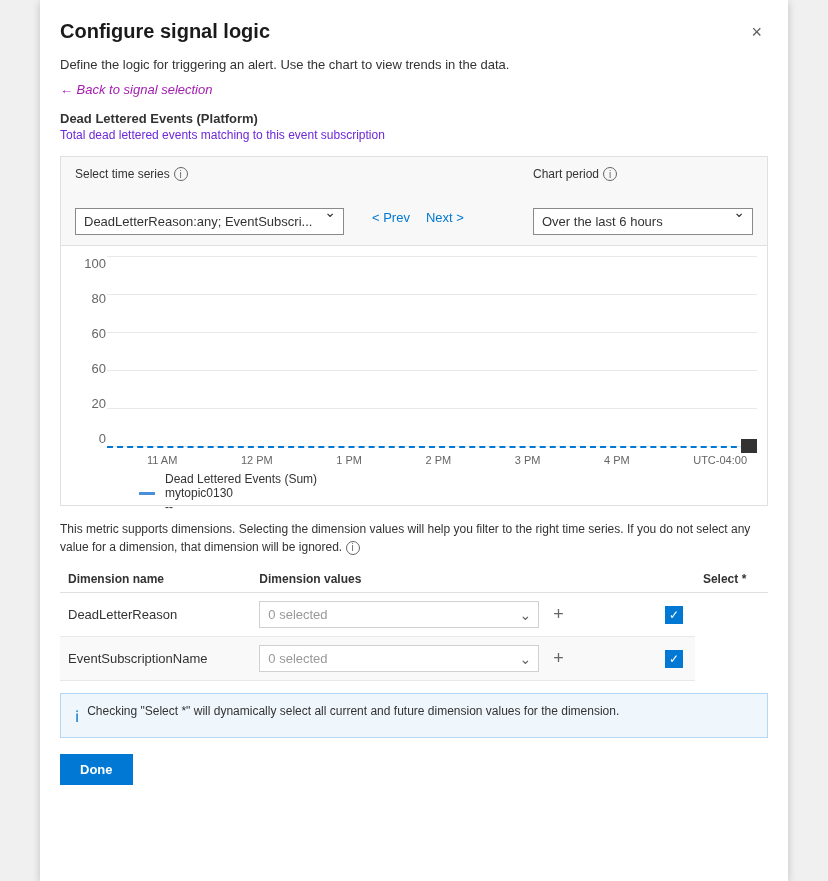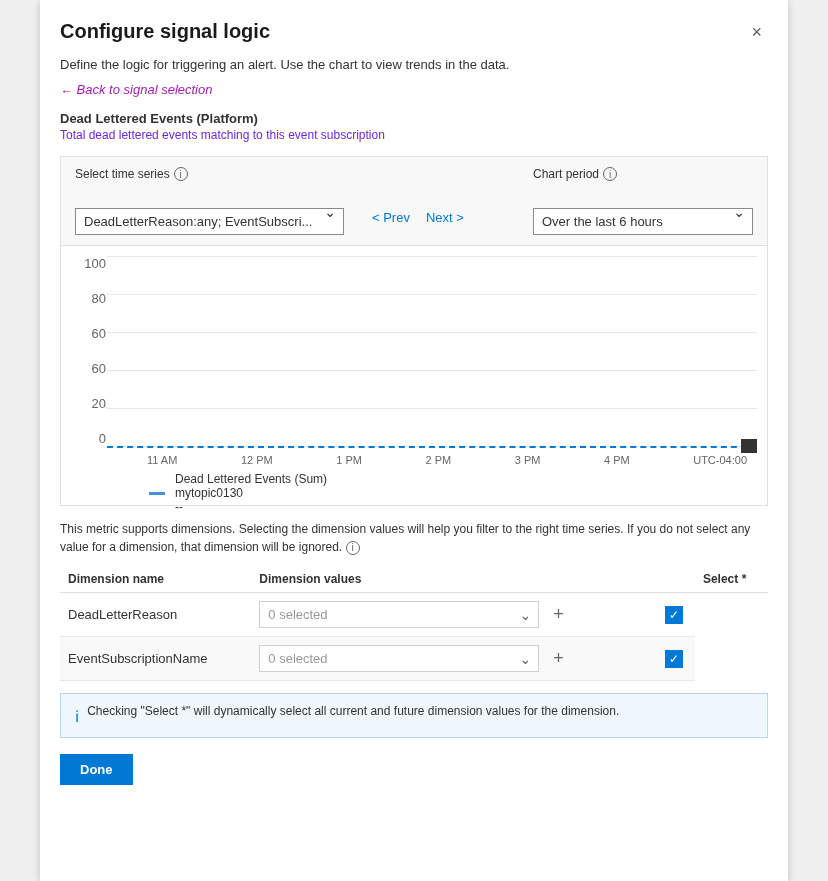--- a/index.html
+++ b/index.html
@@ -395,21 +395,21 @@
     <div class="xaxis" style="position:absolute;left:46px;right:10px;top:204px;">
       <span class="xlabel">11 AM</span>
       <span class="xlabel">12 PM</span>
       <span class="xlabel">1 PM</span>
       <span class="xlabel">2 PM</span>
       <span class="xlabel">3 PM</span>
       <span class="xlabel">4 PM</span>
       <span class="xlabel">UTC-04:00</span>
     </div>
 
-    <div class="legend-area" style="position:absolute;left:48px;top:220px;">
+    <div class="legend-area" style="position:absolute;left:38px;top:220px;">
       <div style="width:16px;height:3px;background:#4a90d9;display:inline-block;margin-right:4px;"></div>
       <div>
         <div class="legend-text">Dead Lettered Events (Sum)</div>
         <div class="legend-text">mytopic0130</div>
         <div class="legend-value">--</div>
       </div>
     </div>
   </div>
 
   

